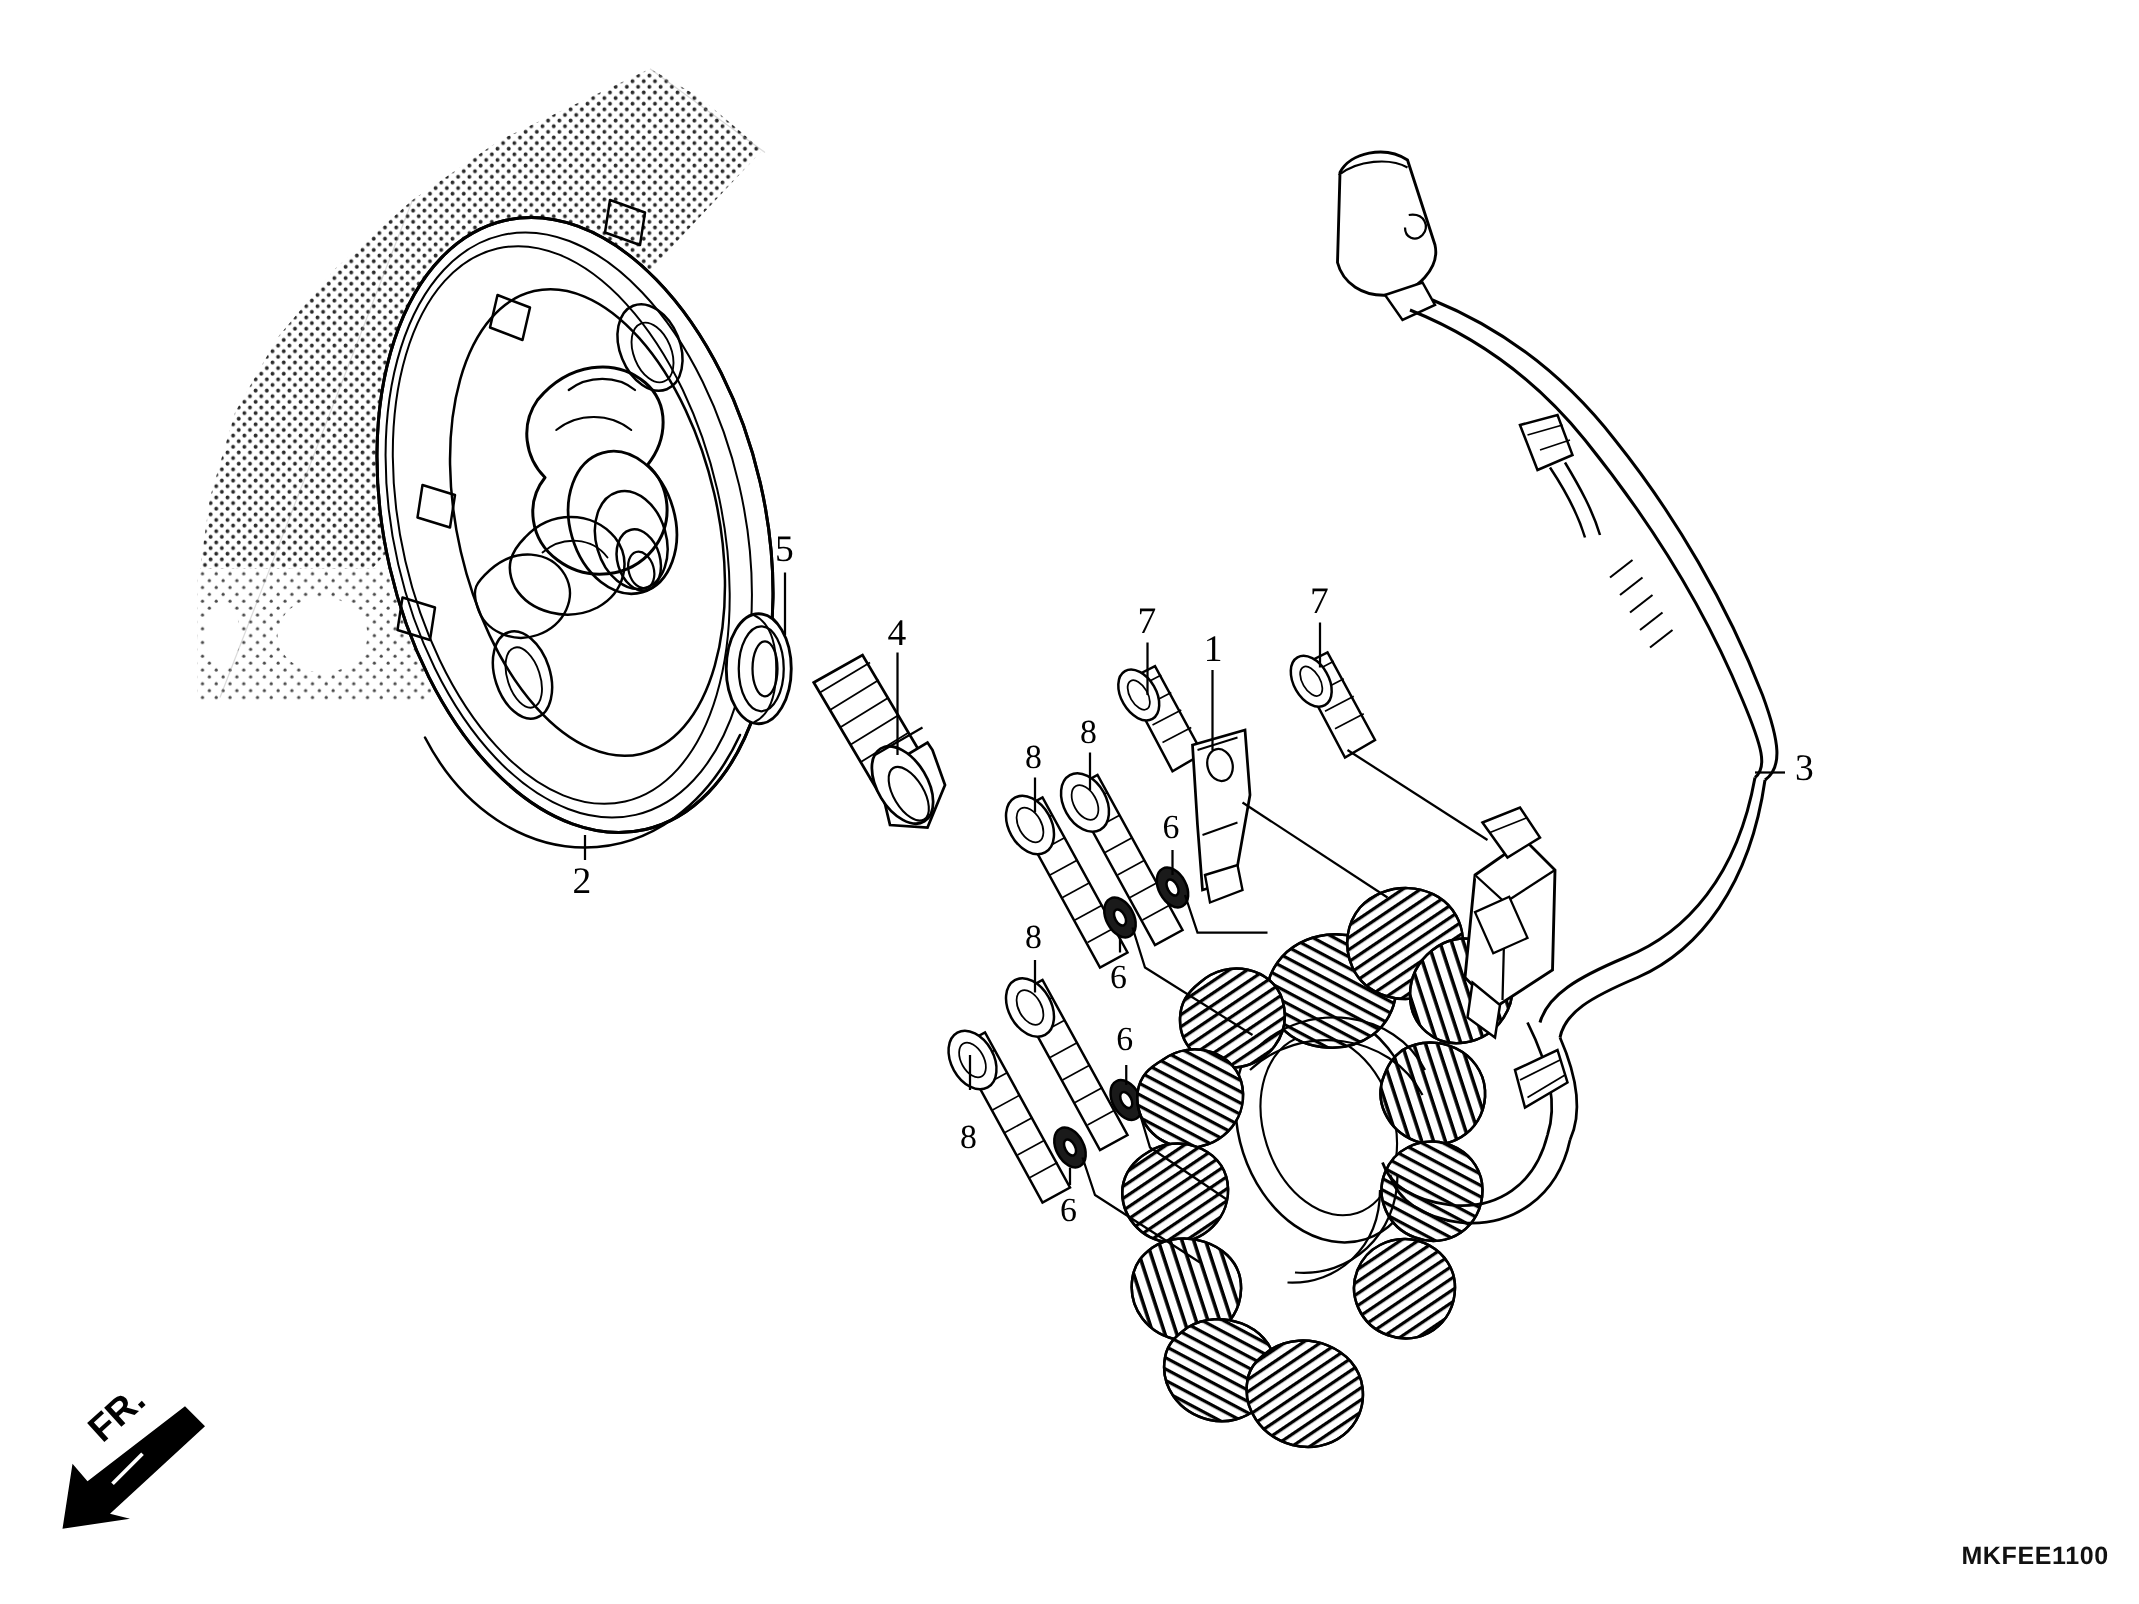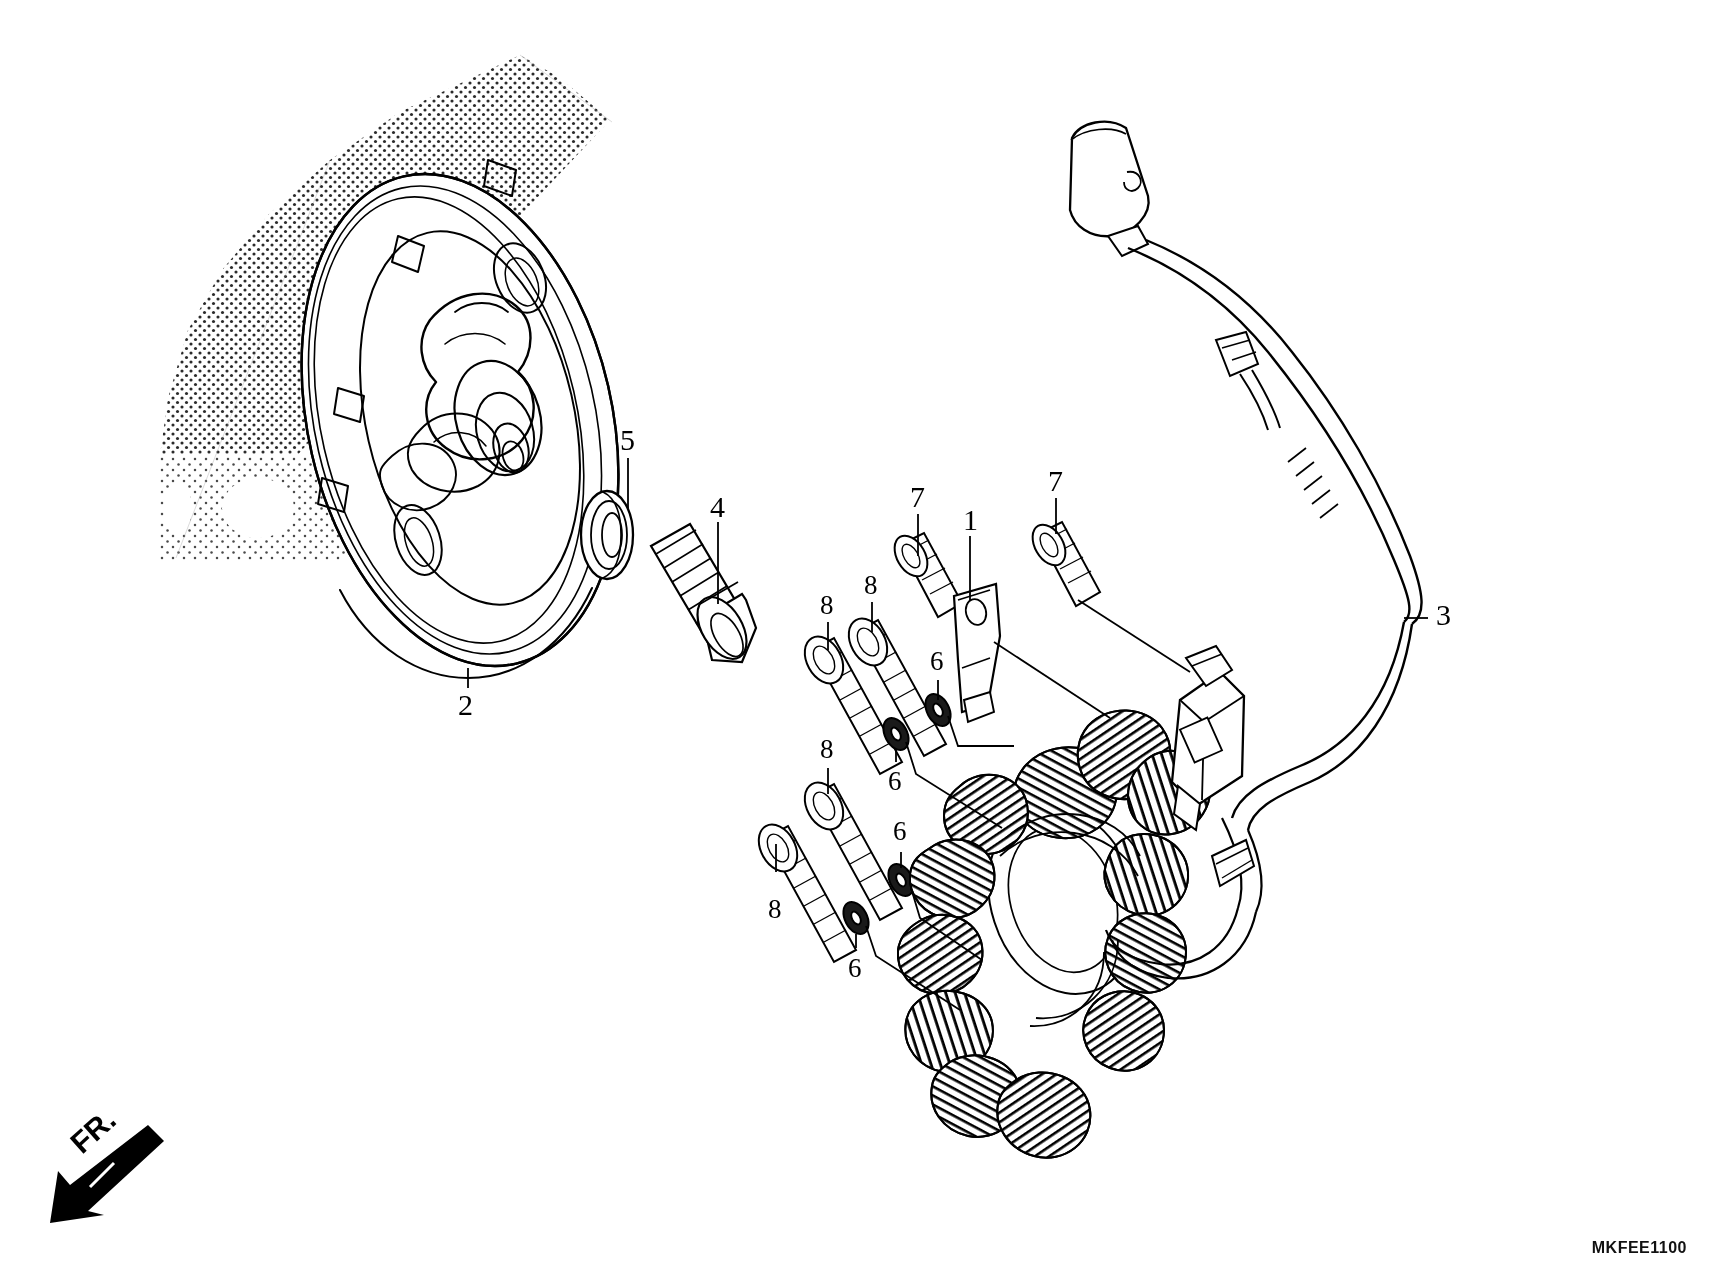--- a/index.html
+++ b/index.html
@@ -22,21 +22,21 @@
     color:#000;
     line-height:1;
     user-select:none;
     white-space:nowrap;
   }
   .callout.small{font-size:27px;}
   #drawing-code{
     position:absolute;
     right:24px;bottom:26px;
     font-family:"Liberation Sans", sans-serif;
-    font-size:16px;
+    font-size:20px;
     letter-spacing:0.5px;
     font-weight:700;
     color:#111;
   }
   #fr-label{
     position:absolute;
     left:30px;bottom:58px;
     width:150px;height:110px;
   }
 </style>

